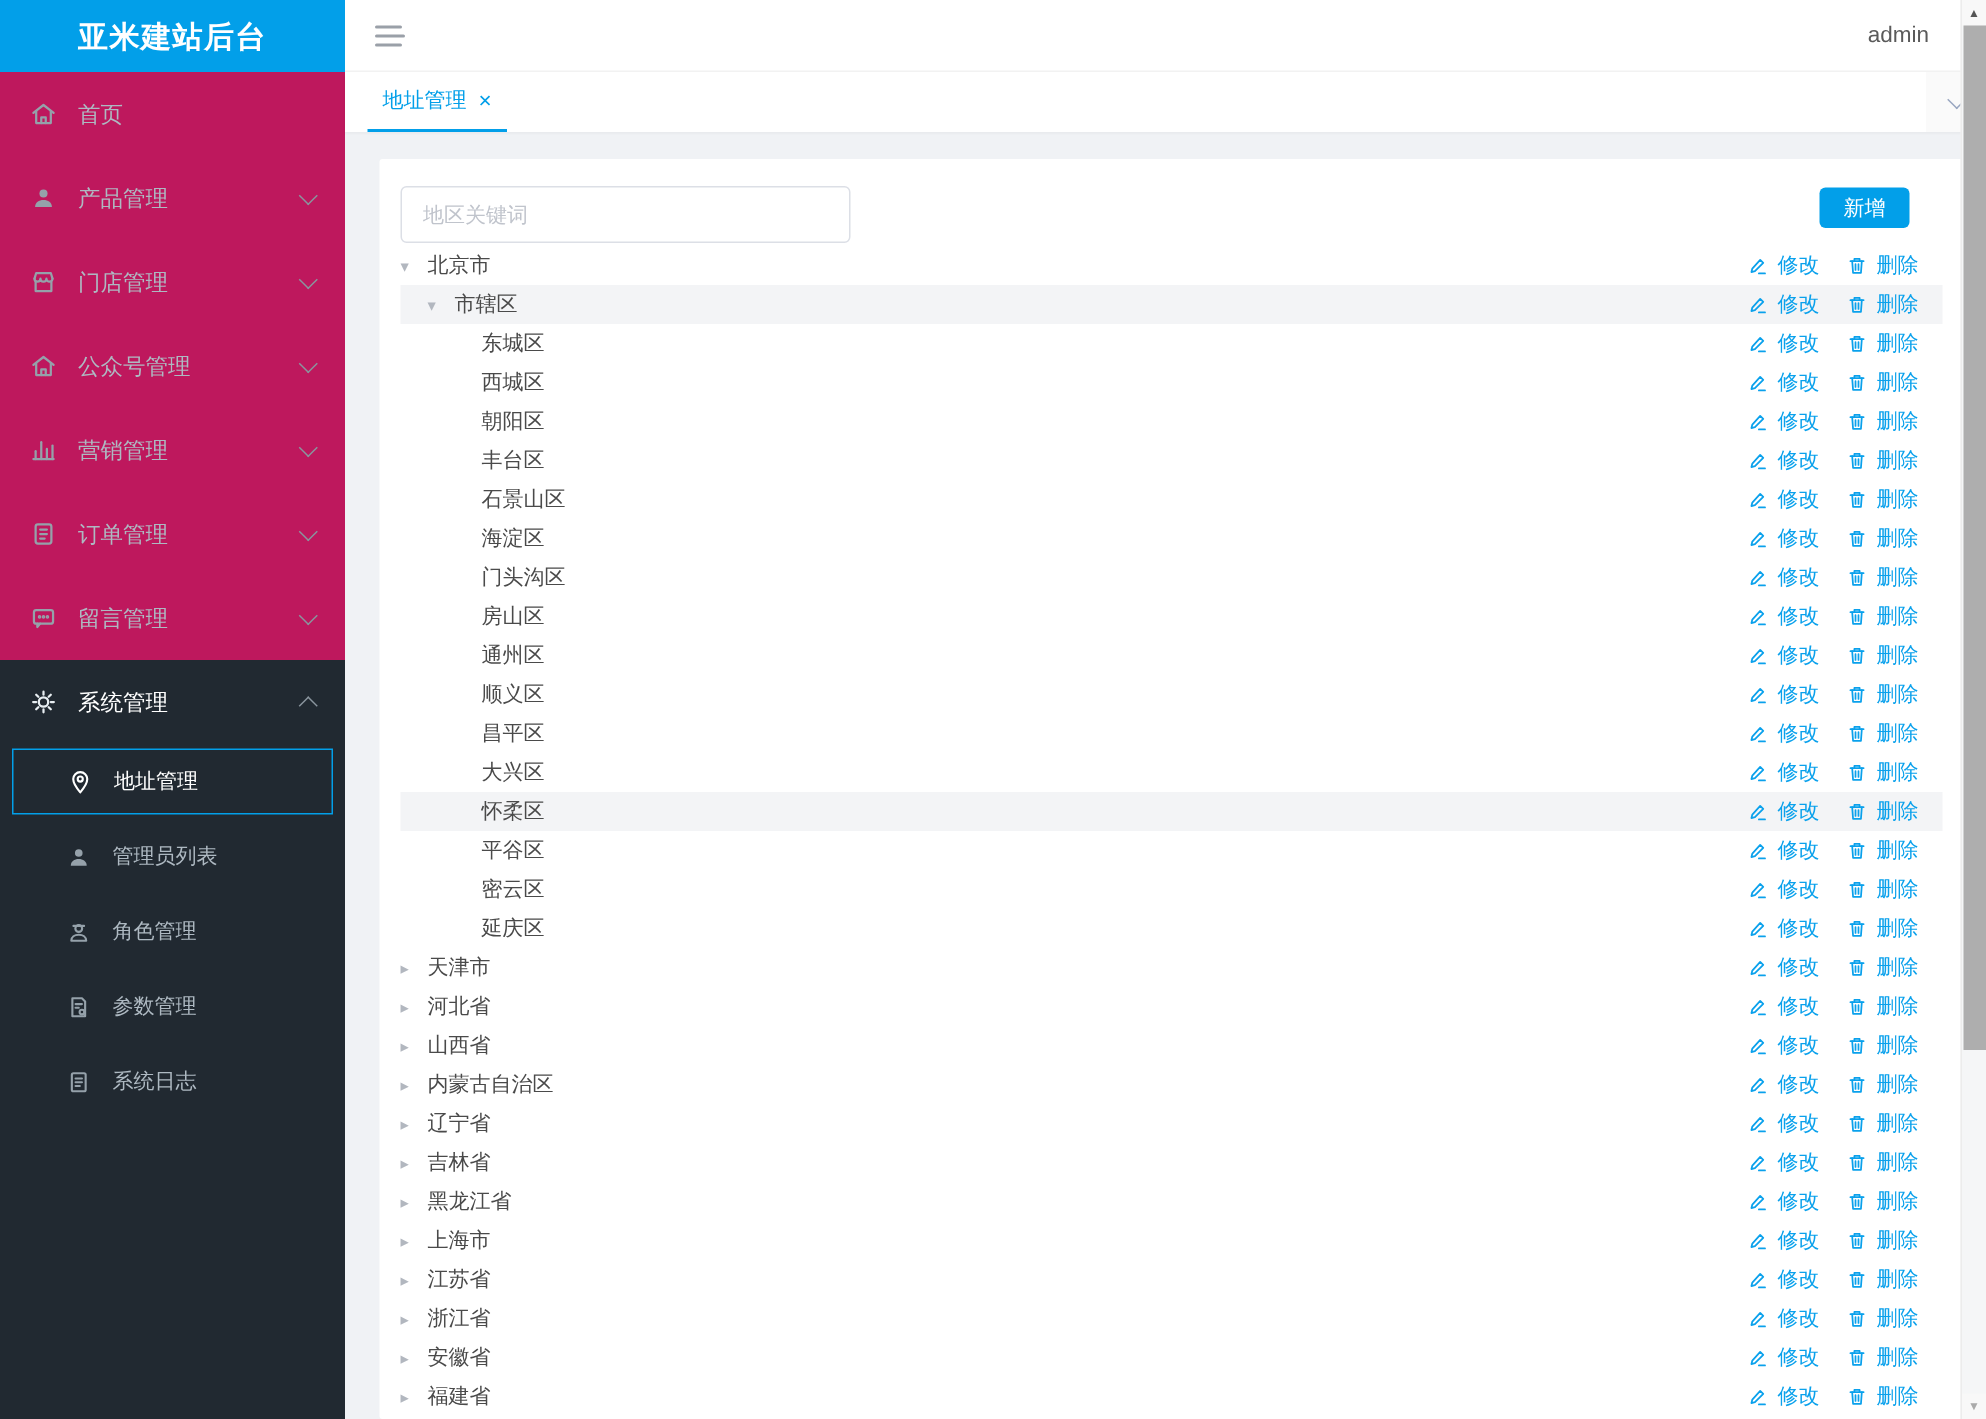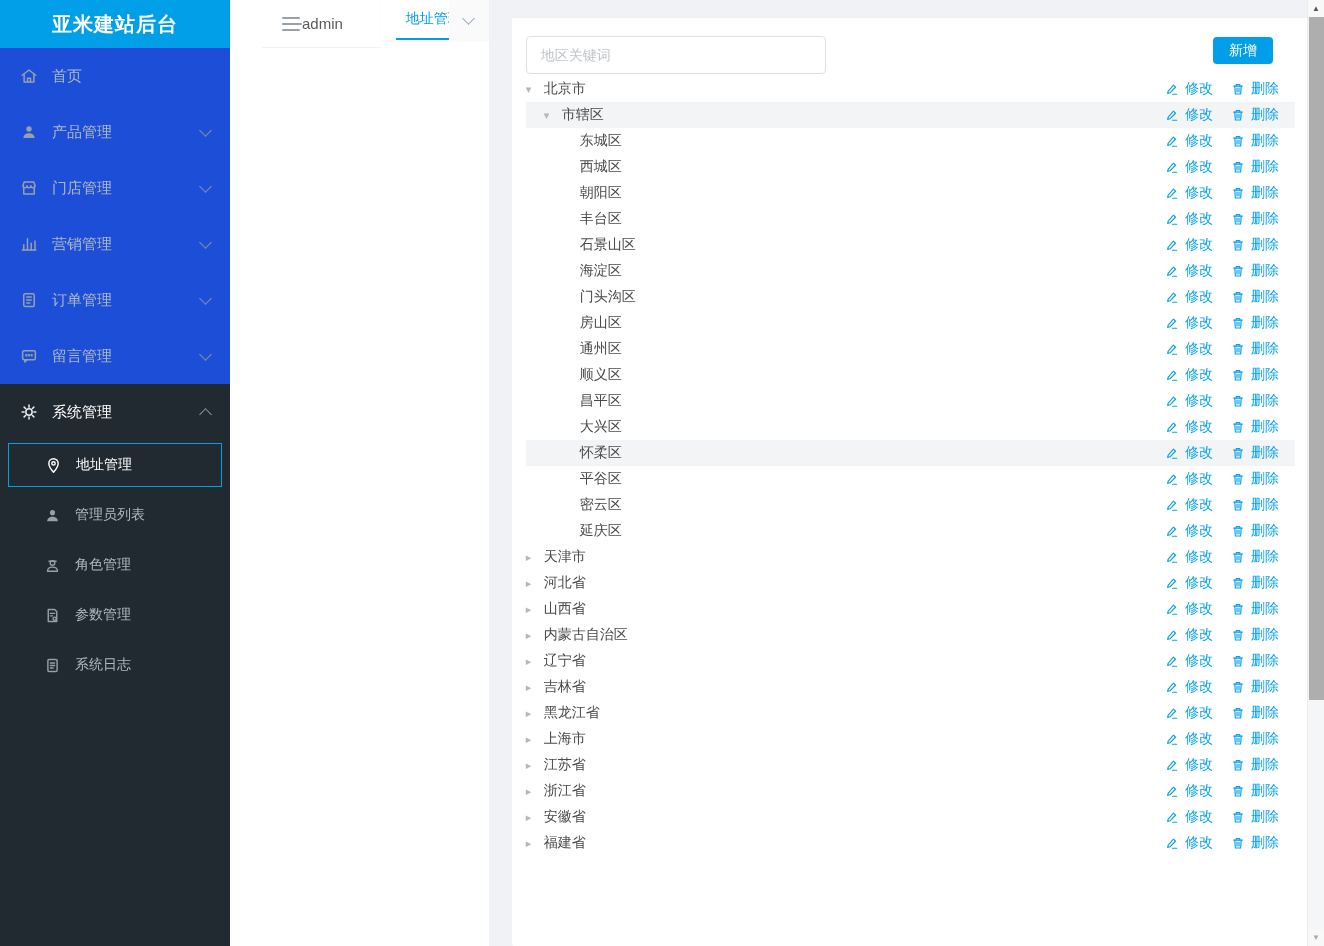--- a/index.html
+++ b/index.html
@@ -1,21 +1,21 @@
 <!DOCTYPE html>
 <html><head>
 <meta charset="utf-8">
 <style>
   * { margin:0; padding:0; box-sizing:border-box; }
   html,body { width:1324px; height:946px; overflow:hidden; background:#fff;
     font-family:"Liberation Sans","DejaVu Sans",sans-serif; }
   .app { position:relative; width:1324px; height:946px; display:flex; }
 
   
-  .sidebar { width:230px; height:946px; background:#1d4ed8; flex:0 0 230px; display:flex; flex-direction:column; }
+  .sidebar { width:230px; height:946px; background:#be185d; flex:0 0 230px; display:flex; flex-direction:column; }
   .logo { height:48px; background:#029fe9; color:#fff; font-size:20px; font-weight:bold;
     display:flex; align-items:center; justify-content:center; letter-spacing:1px; }
   .nav { flex:0 0 auto; }
   .nav-item { height:56px; display:flex; align-items:center; padding:0 20px;
     color:#aeb9c2; font-size:15px; cursor:pointer; }
   .nav-item .ico { width:18px; height:18px; margin-right:14px; color:#95a1aa; flex:0 0 18px; }
   .nav-item .ico svg { width:18px; height:18px; display:block; }
   .nav-item.active { background:#212931; color:#fff; }
   .nav-item.active .ico { color:#e8eef2; }
   .chev { margin-left:auto; width:9px; height:9px; border-right:1.5px solid #8a959e;
@@ -24,21 +24,21 @@
   .submenu { background:#212931; flex:1 1 auto; padding-bottom:10px; }
   .sub-item { height:50px; display:flex; align-items:center; padding:0 20px 0 44px;
     color:#aeb9c2; font-size:14px; cursor:pointer; }
   .sub-item .ico { width:17px; height:17px; margin-right:14px; color:#95a1aa; flex:0 0 17px; }
   .sub-item .ico svg { width:17px; height:17px; display:block; }
   .sub-item.selected { border:1px solid #029fe9; margin:3px 8px; padding:0 12px 0 36px;
     height:44px; color:#fff; }
   .sub-item.selected .ico { color:#fff; }
 
   
-  .main { flex:1 1 auto; display:flex; flex-direction:row; width:1077px;padding-left:32px; }
+  .main { flex:1 1 auto; display:flex; flex-direction:column; width:1077px; }
   .topbar { height:48px; background:#fff; display:flex; align-items:center;
     padding:0 38px 0 20px; border-bottom:1px solid #f2f2f2; }
   .burger { width:20px; cursor:pointer; }
   .burger div { height:2px; background:#9aa0a8; margin:4px 0; border-radius:1px; }
   .burger div:nth-child(2){ width:20px; } .burger div:nth-child(1),.burger div:nth-child(3){ width:18px; }
   .admin { margin-left:auto; color:#5a5a5a; font-size:15px; cursor:pointer; }
 
   .tabbar { height:40px; background:#fff; display:flex; align-items:stretch; position:relative;
     box-shadow:0 1px 2px rgba(0,0,0,0.04); }
   .tab { margin-left:15px; display:flex; align-items:center; gap:8px; padding:0 10px;
@@ -117,20 +117,31 @@
               <path d="M4 9a2.6 2.6 0 0 0 5.3 0A2.6 2.6 0 0 0 14.6 9 2.6 2.6 0 0 0 20 9"></path>
               <path d="M5 11.5V20h14v-8.5"></path>
             </svg>
           </span>
           <span>门店管理</span>
           <span class="chev "></span>
         </div>
         <div class="nav-item">
           <span class="ico">
             <svg viewBox="0 0 24 24" fill="none" stroke="currentColor" stroke-width="2" stroke-linecap="round" stroke-linejoin="round">
+              <path d="M3 11 12 4l9 7"></path>
+              <path d="M5.5 9.5V20h13V9.5"></path>
+              <path d="M10 20v-5h4v5"></path>
+            </svg>
+          </span>
+          <span>公众号管理</span>
+          <span class="chev "></span>
+        </div>
+        <div class="nav-item">
+          <span class="ico">
+            <svg viewBox="0 0 24 24" fill="none" stroke="currentColor" stroke-width="2" stroke-linecap="round" stroke-linejoin="round">
               <path d="M5 20v-7"></path>
               <path d="M10 20V5"></path>
               <path d="M15 20v-9"></path>
               <path d="M20 20V8"></path>
               <path d="M3 20h18"></path>
             </svg>
           </span>
           <span>营销管理</span>
           <span class="chev "></span>
         </div>

